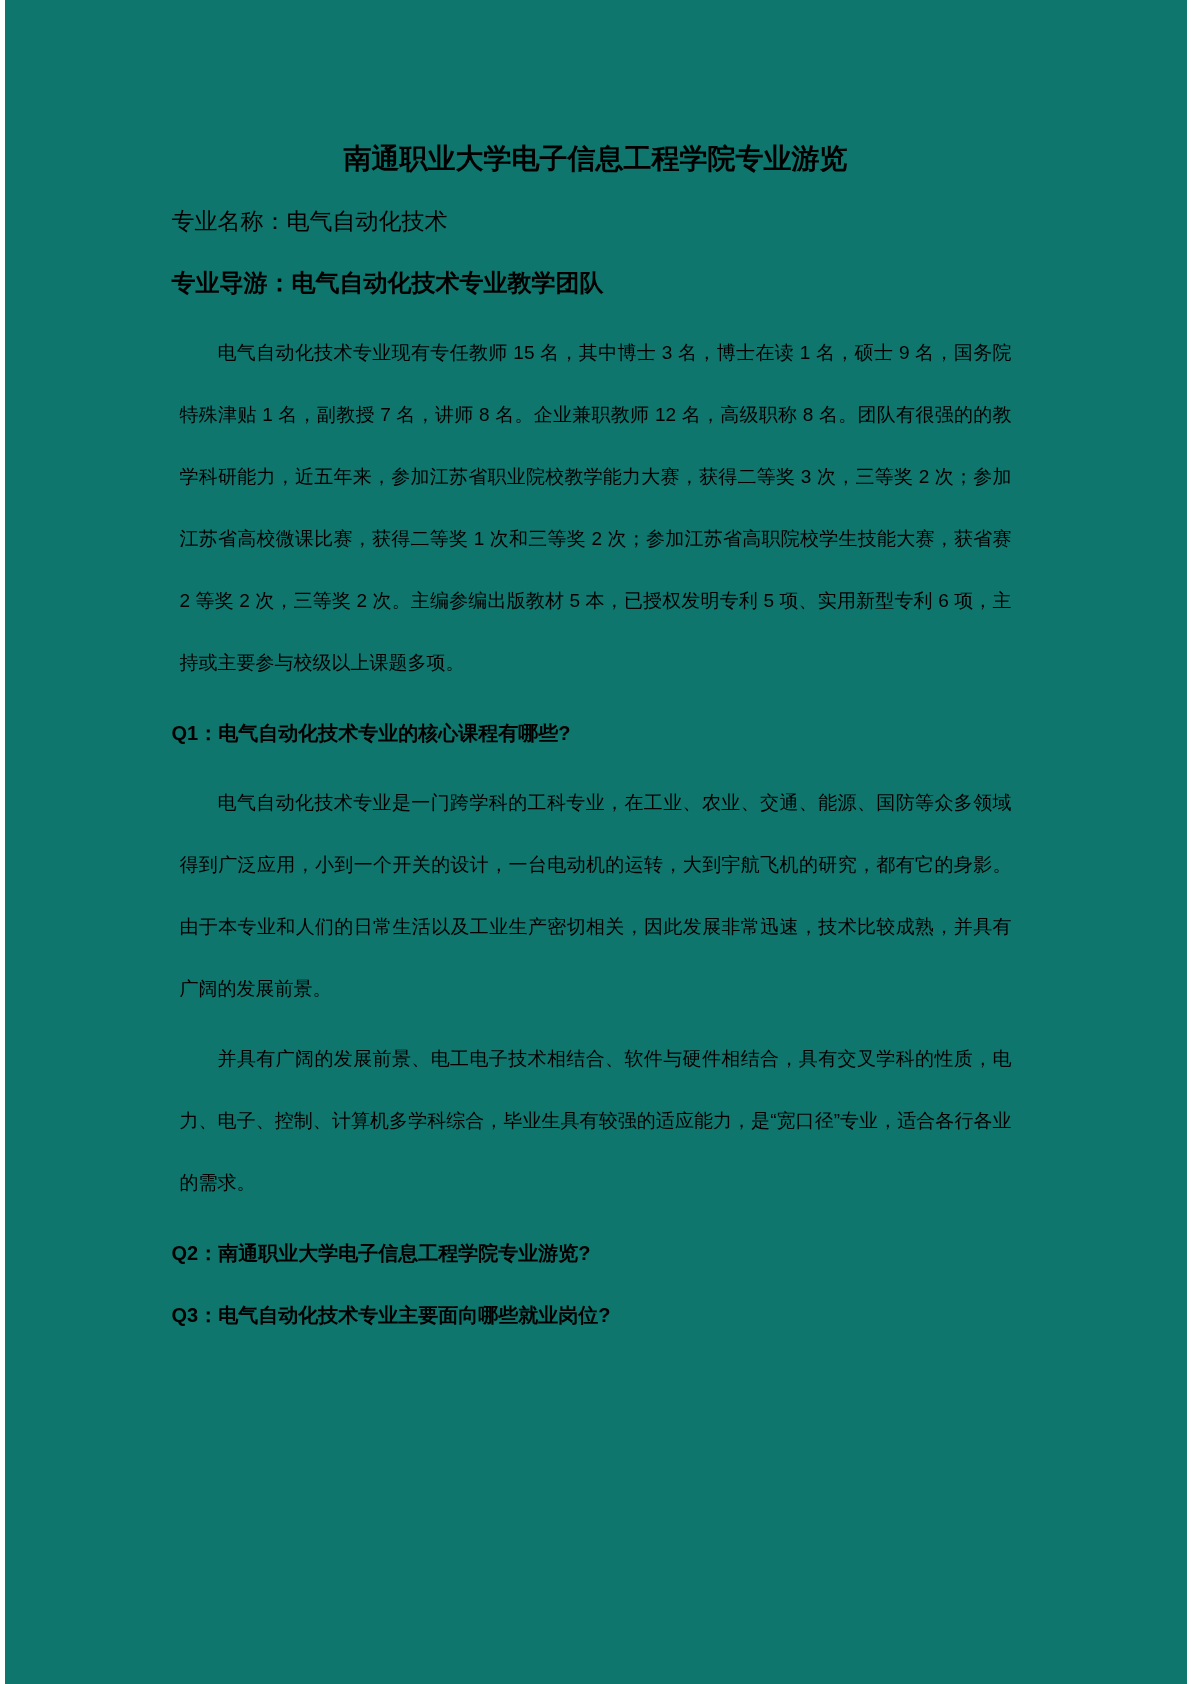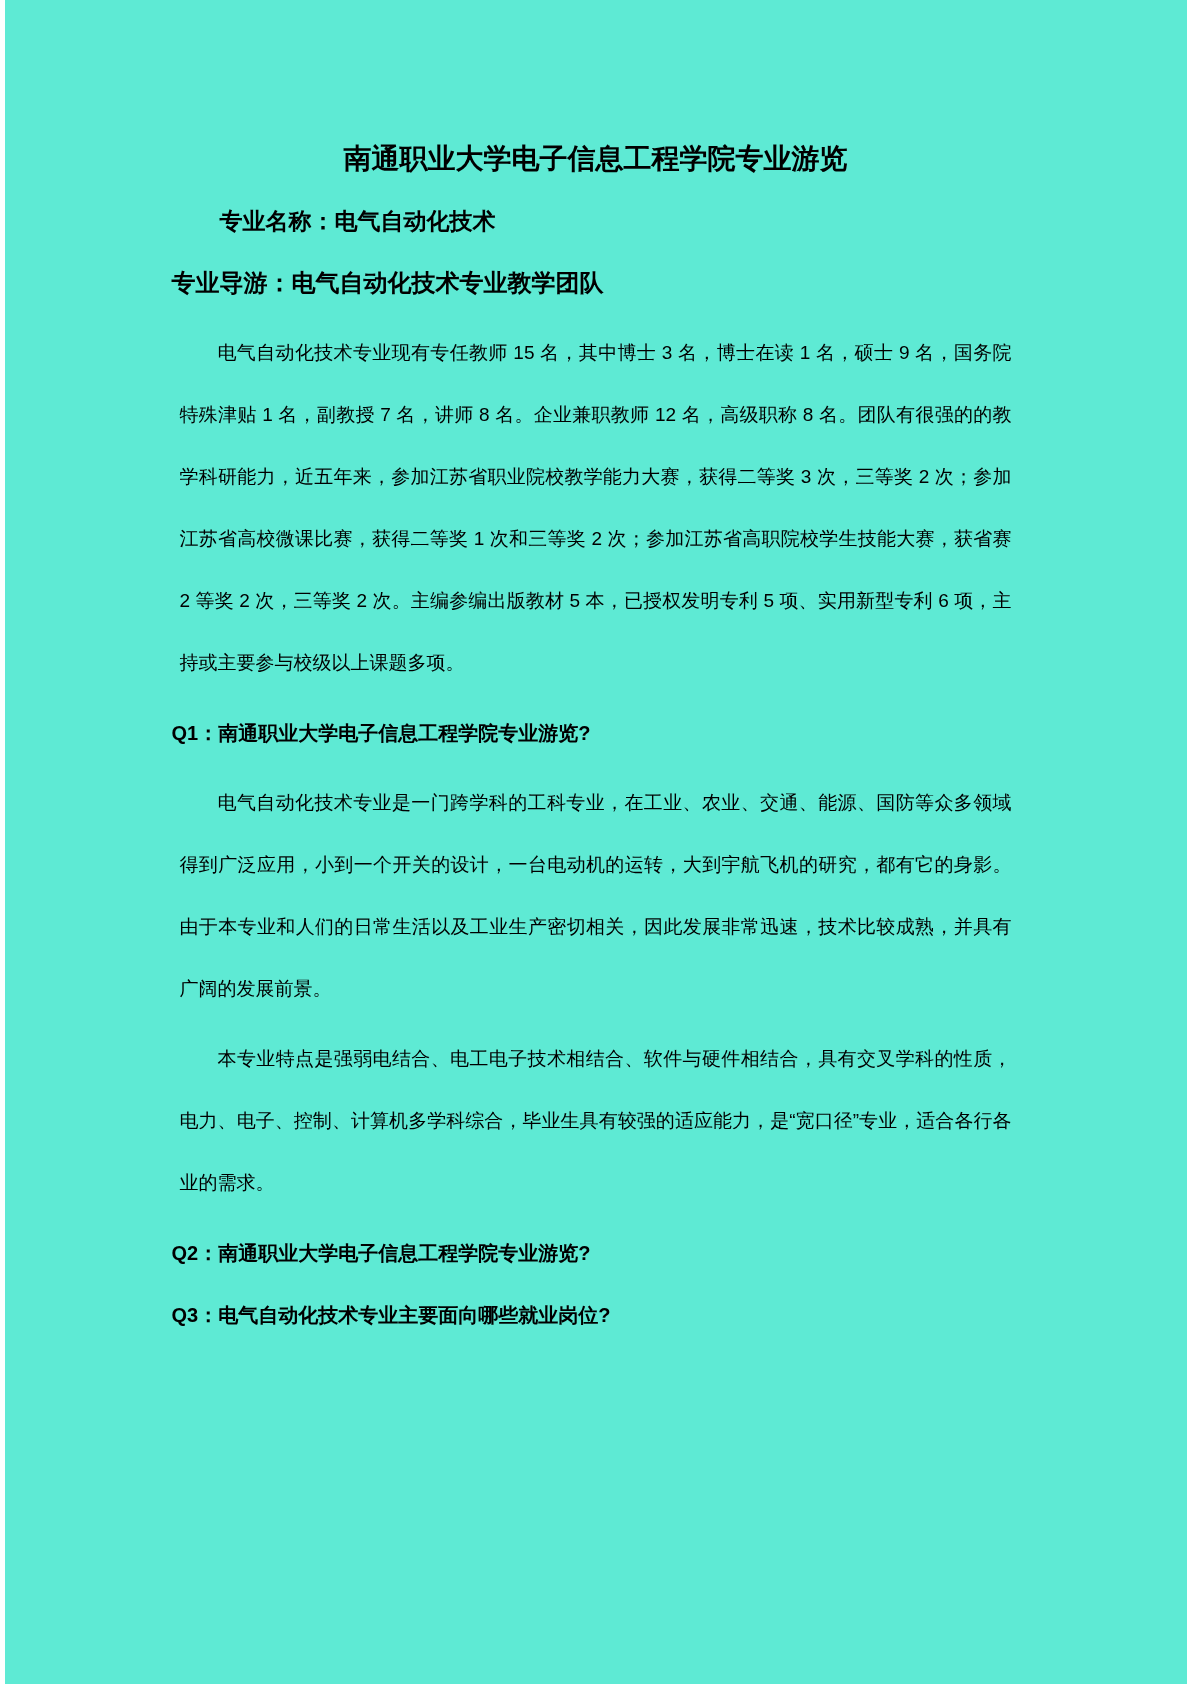--- a/index.html
+++ b/index.html
@@ -5,39 +5,38 @@
   html, body {
     margin: 0;
     padding: 0;
     background: #ffffff;
   }
   .page {
     position: relative;
     width: 1182px;
     height: 1684px;
     margin: 0 auto;
-    background: #5eead4;
+    background: #0f766e;
     color: #000000;
     box-sizing: border-box;
     padding: 128px 167px 0 167px;
     font-family: "Liberation Sans", sans-serif;
     overflow: hidden;
   }
   .doc-title {
     font-size: 28px;
     font-weight: bold;
     text-align: center;
     line-height: 62px;
     white-space: nowrap;
   }
   .major-heading {
     font-size: 23px;
-    font-weight: bold;
+    font-weight: normal;
     line-height: 62px;
-    margin-left: 48px;
   }
   .guide-heading {
     font-size: 24px;
     font-weight: bold;
     line-height: 62px;
   }
   .body-para {
     font-size: 19px;
     line-height: 62px;
     text-align: justify;
@@ -58,24 +57,24 @@
 <div class="page">
 
   <div class="doc-title">南通职业大学电子信息工程学院专业游览</div>
 
   <div class="major-heading">专业名称：电气自动化技术</div>
 
   <div class="guide-heading">专业导游：电气自动化技术专业教学团队</div>
 
   <p class="body-para">电气自动化技术专业现有专任教师 15 名，其中博士 3 名，博士在读 1 名，硕士 9 名，国务院特殊津贴 1 名，副教授 7 名，讲师 8 名。企业兼职教师 12 名，高级职称 8 名。团队有很强的的教学科研能力，近五年来，参加江苏省职业院校教学能力大赛，获得二等奖 3 次，三等奖 2 次；参加江苏省高校微课比赛，获得二等奖 1 次和三等奖 2 次；参加江苏省高职院校学生技能大赛，获省赛 2 等奖 2 次，三等奖 2 次。主编参编出版教材 5 本，已授权发明专利 5 项、实用新型专利 6 项，主持或主要参与校级以上课题多项。</p>
 
-  <div class="q-heading">Q1：南通职业大学电子信息工程学院专业游览?</div>
+  <div class="q-heading">Q1：电气自动化技术专业的核心课程有哪些?</div>
 
   <p class="body-para">电气自动化技术专业是一门跨学科的工科专业，在工业、农业、交通、能源、国防等众多领域得到广泛应用，小到一个开关的设计，一台电动机的运转，大到宇航飞机的研究，都有它的身影。由于本专业和人们的日常生活以及工业生产密切相关，因此发展非常迅速，技术比较成熟，并具有广阔的发展前景。</p>
 
-  <p class="body-para">本专业特点是强弱电结合、电工电子技术相结合、软件与硬件相结合，具有交叉学科的性质，电力、电子、控制、计算机多学科综合，毕业生具有较强的适应能力，是“宽口径”专业，适合各行各业的需求。</p>
+  <p class="body-para">并具有广阔的发展前景、电工电子技术相结合、软件与硬件相结合，具有交叉学科的性质，电力、电子、控制、计算机多学科综合，毕业生具有较强的适应能力，是“宽口径”专业，适合各行各业的需求。</p>
 
   <div class="q-heading">Q2：南通职业大学电子信息工程学院专业游览?</div>
 
 
   <div class="q-heading">Q3：电气自动化技术专业主要面向哪些就业岗位?</div>
 
 </div>
 
 </body></html>

